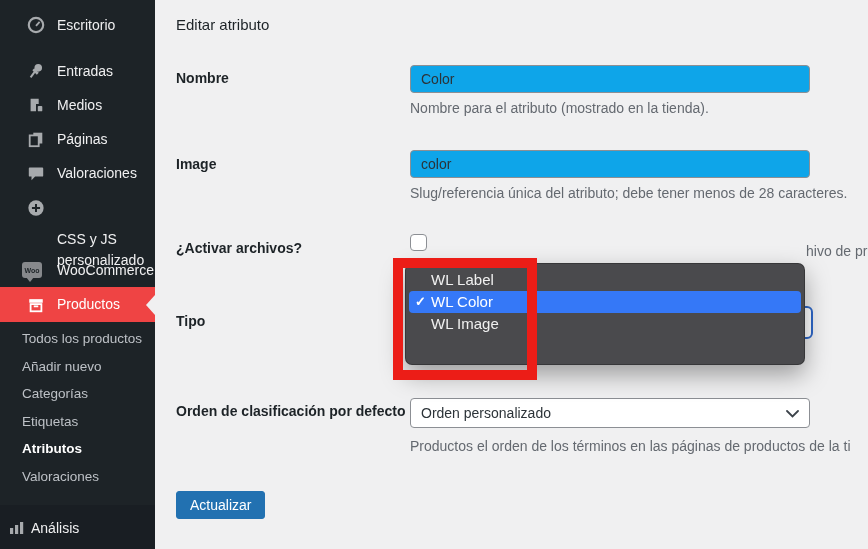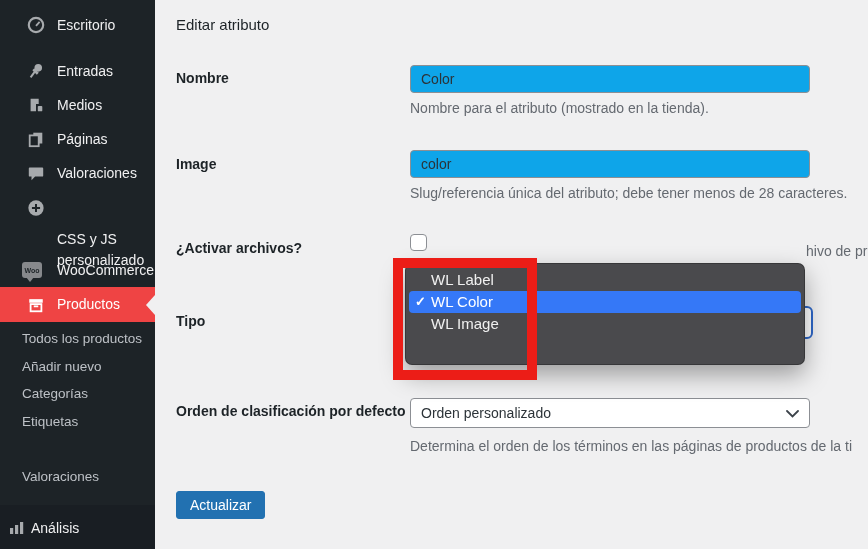--- a/index.html
+++ b/index.html
@@ -161,20 +161,23 @@
     </div>
     <div class="smi" style="top:359px">
       <span>Añadir nuevo</span>
     </div>
     <div class="smi" style="top:386px">
       <span>Categorías</span>
     </div>
     <div class="smi" style="top:414px">
       <span>Etiquetas</span>
     </div>
+    <div class="smi current" style="top:441px">
+      <span>Atributos</span>
+    </div>
     <div class="smi" style="top:469px">
       <span>Valoraciones</span>
     </div>
 
     <div class="analysis-band">
       <div class="mi" style="top:6px">
         <span class="ic" style="left:7px">
           <svg width="16" height="16" viewBox="0 0 16 16">
               <rect x="1" y="8" width="3.2" height="6" fill="#a7aaad"></rect>
               <rect x="6" y="5" width="3.2" height="9" fill="#a7aaad"></rect>
@@ -218,18 +221,18 @@
 
     <label class="flabel orden-label" style="top:402px">Orden de clasificación por defecto</label>
     <div class="orden-select">
       <span>Orden personalizado</span>
       <span class="chev">
         <svg width="13" height="8" viewBox="0 0 13 8">
             <path d="M1 1 L6.5 6.5 L12 1" fill="none" stroke="#3c434a" stroke-width="1.8" stroke-linecap="round"></path>
           </svg>
       </span>
     </div>
-    <p class="fhelp" style="top:438px">Determina el orden de los términos en las páginas de productos de la ti</p>
+    <p class="fhelp" style="top:438px">Productos el orden de los términos en las páginas de productos de la ti</p>
 
     <button class="update-btn">Actualizar</button>
 
   </main>
 </div>
 
 </body></html>

